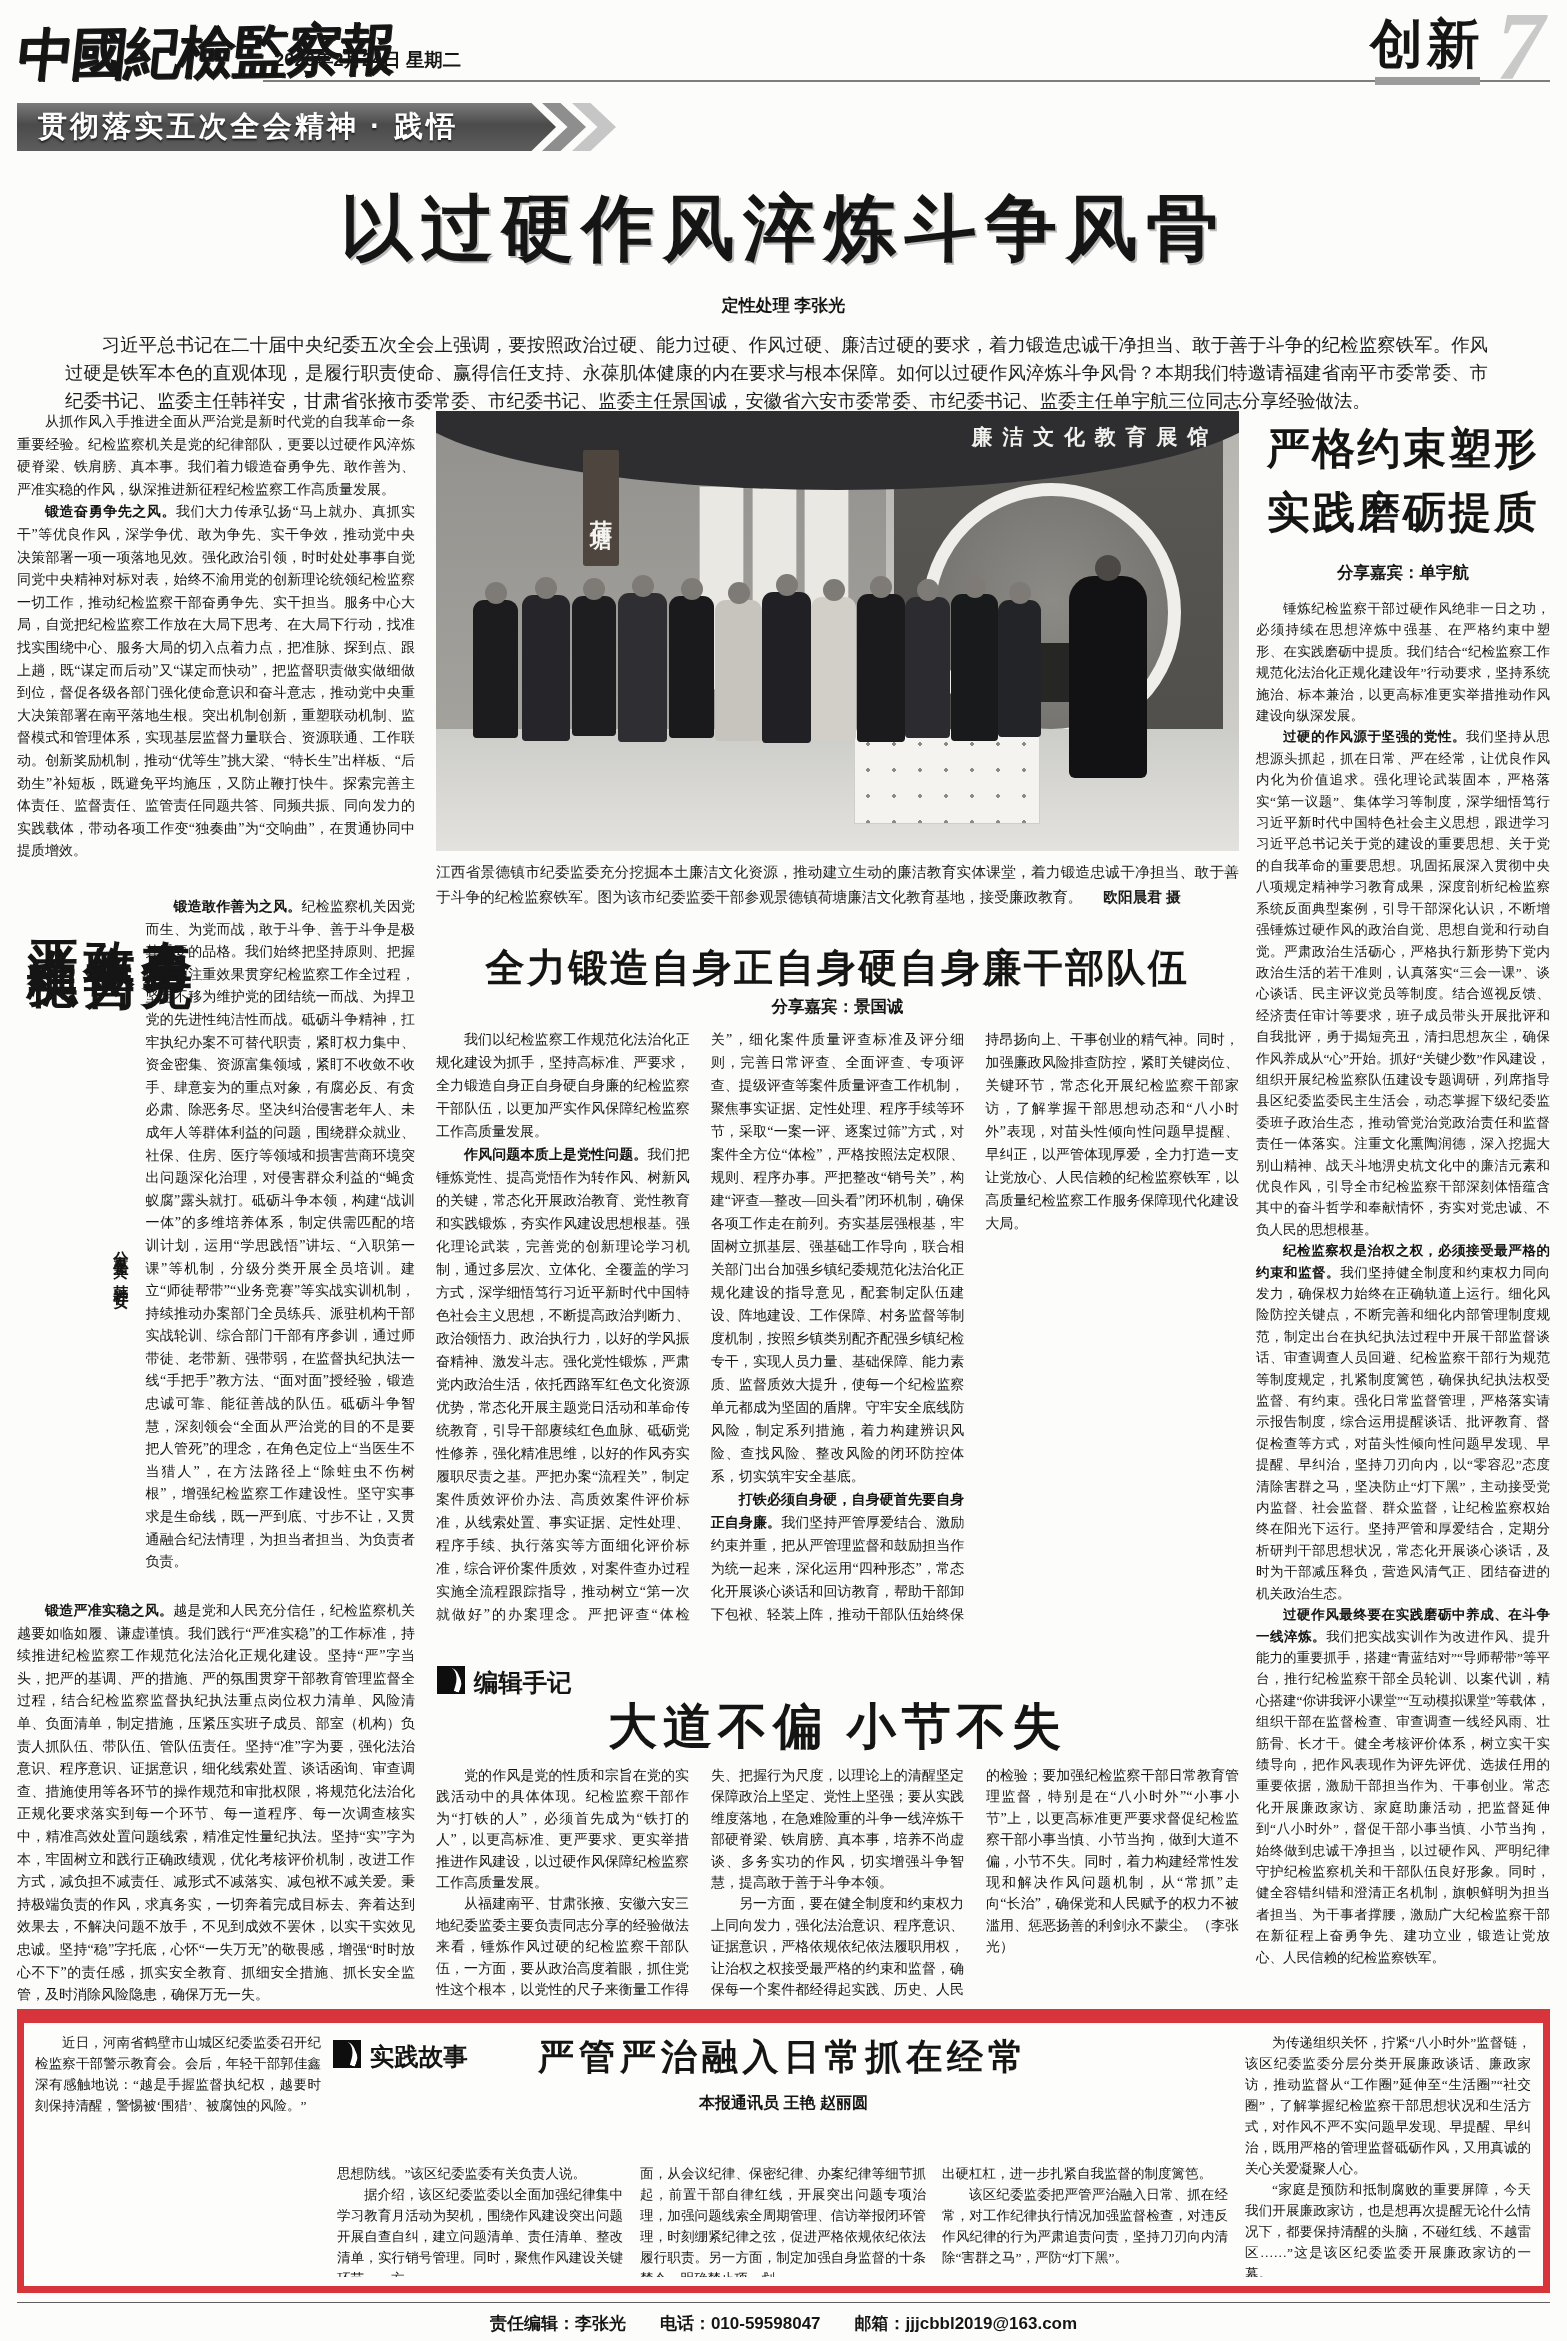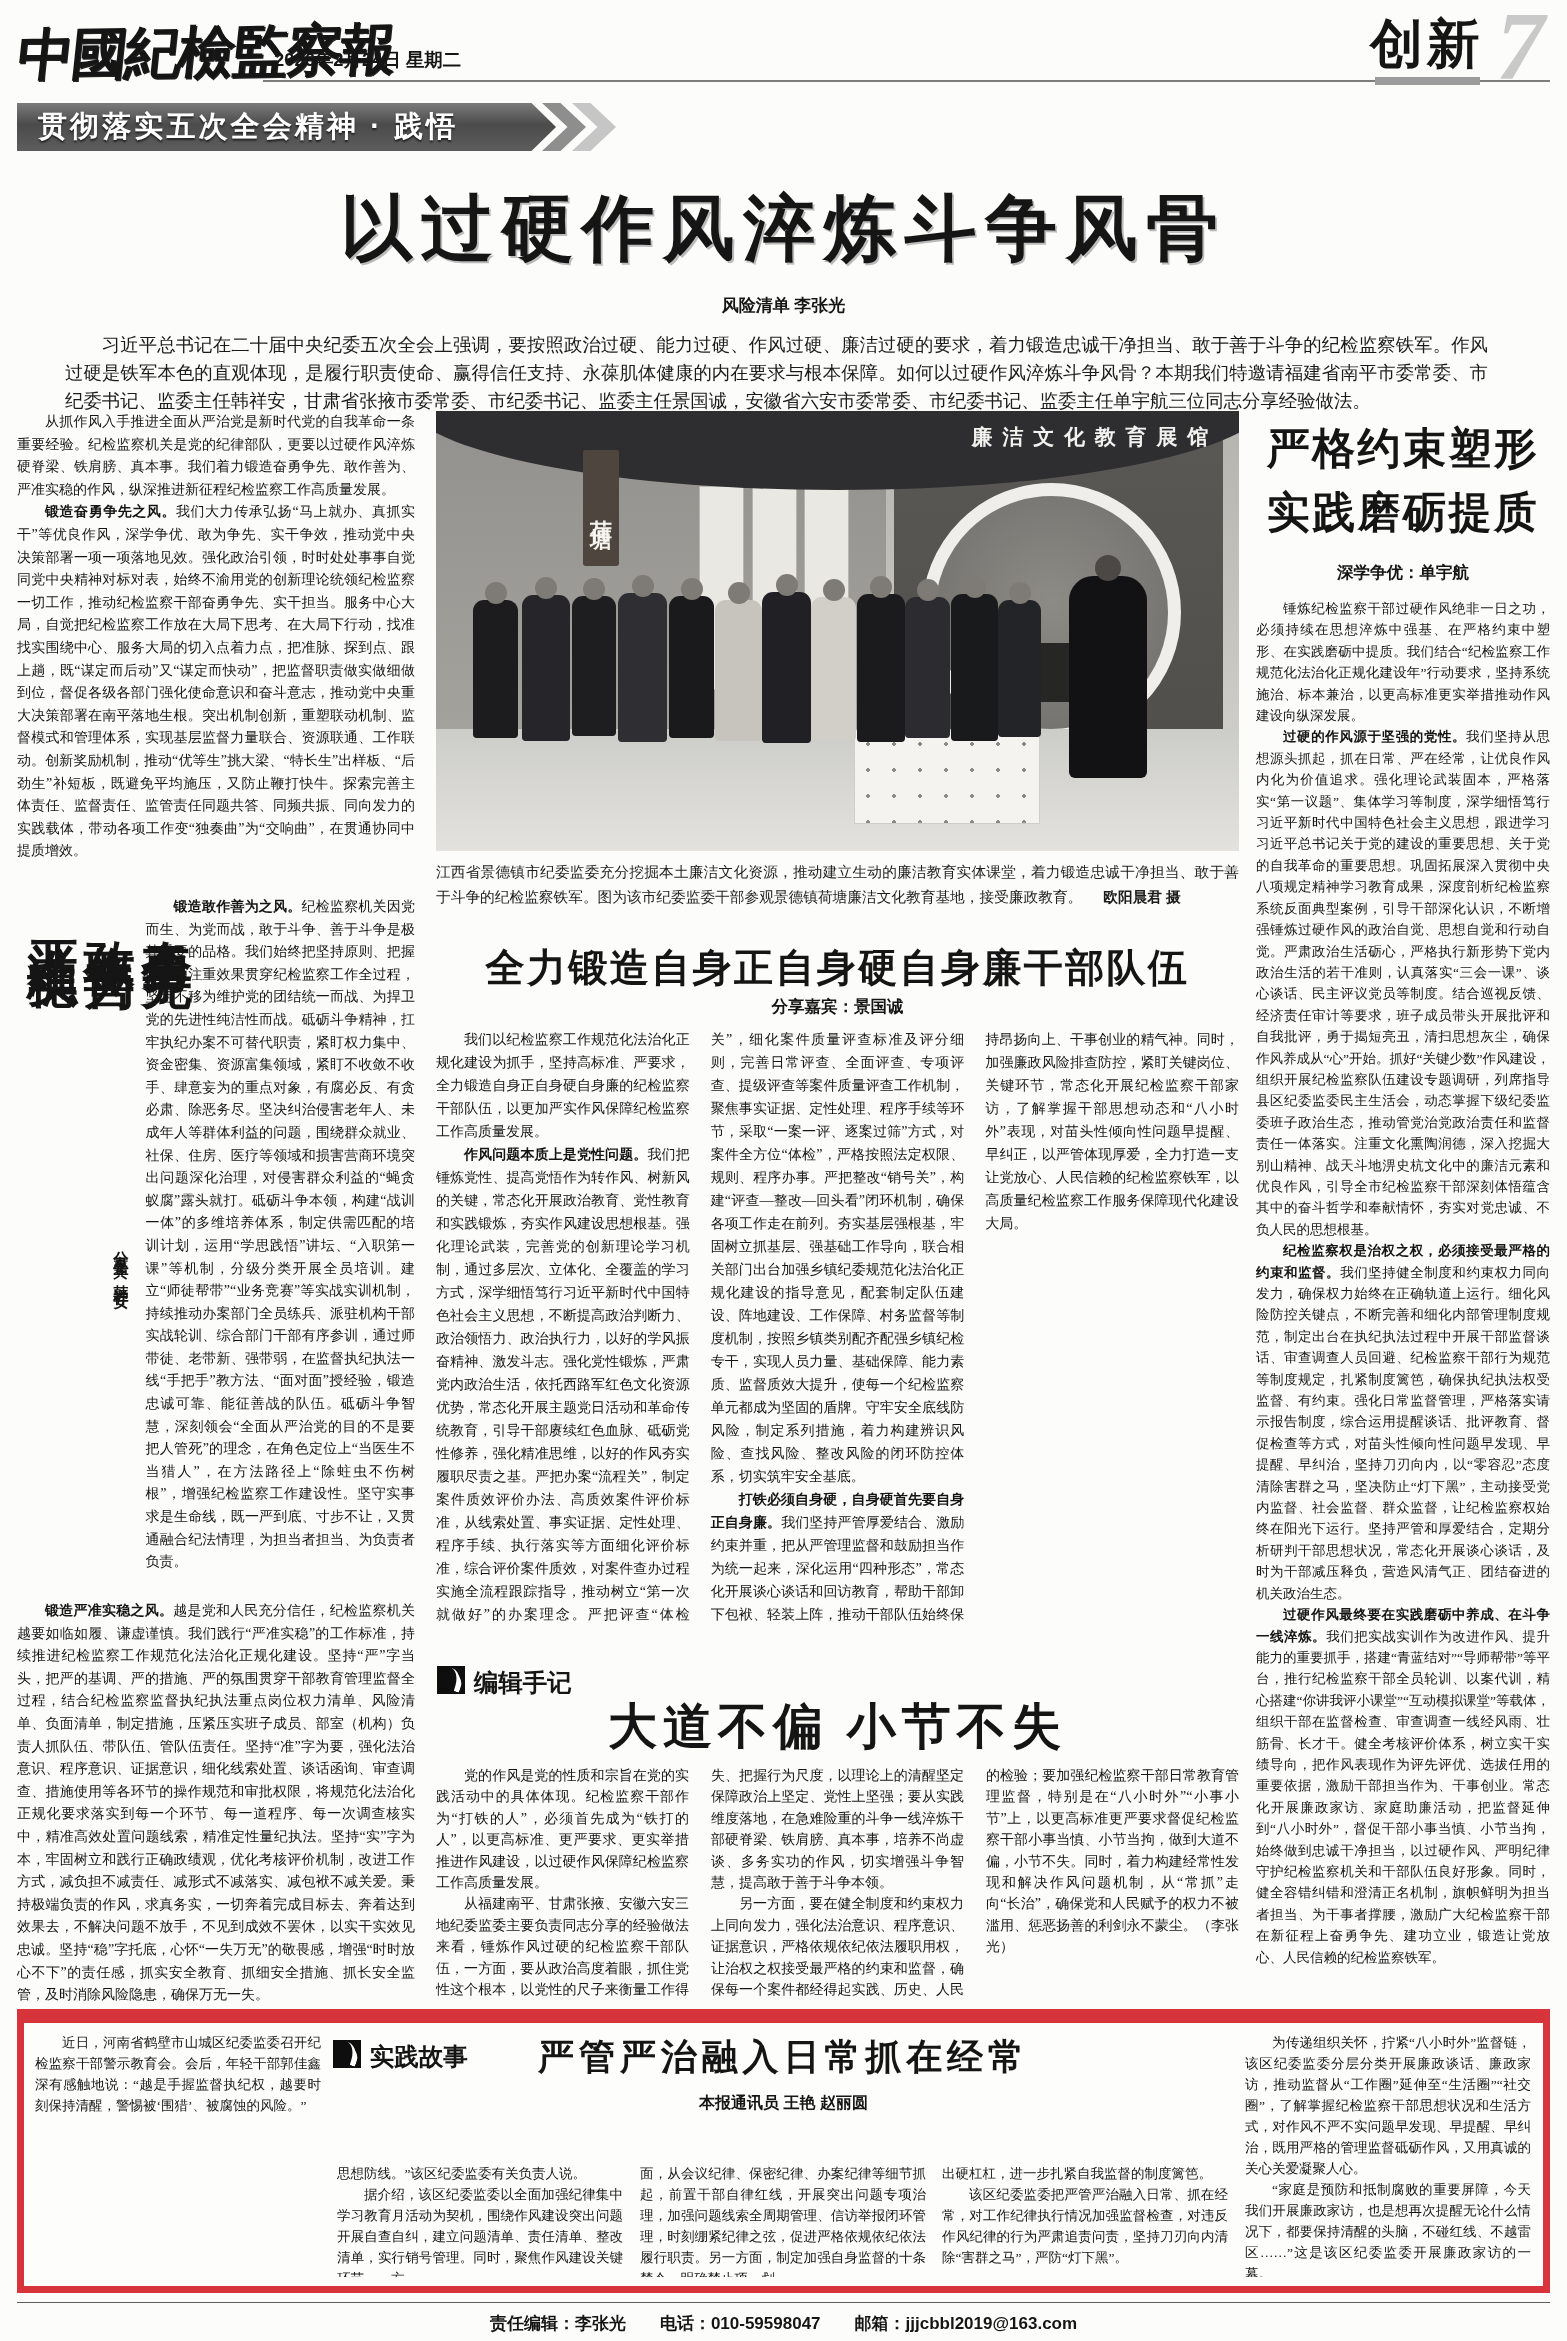--- a/index.html
+++ b/index.html
@@ -131,21 +131,21 @@
   <div class="section-title">创新</div>
   <div class="page-number">7</div>
 
   <div class="banner">
     <span class="banner-text">贯彻落实五次全会精神 · 践悟</span>
   </div>
   <div class="chev chev1"></div>
   <div class="chev chev2"></div>
 
   <div class="lead-headline">以过硬作风淬炼斗争风骨</div>
-  <div class="lead-byline">风险清单 李张光</div>
+  <div class="lead-byline">定性处理 李张光</div>
   <div class="lead-intro">习近平总书记在二十届中央纪委五次全会上强调，要按照政治过硬、能力过硬、作风过硬、廉洁过硬的要求，着力锻造忠诚干净担当、敢于善于斗争的纪检监察铁军。作风过硬是铁军本色的直观体现，是履行职责使命、赢得信任支持、永葆肌体健康的内在要求与根本保障。如何以过硬作风淬炼斗争风骨？本期我们特邀请福建省南平市委常委、市纪委书记、监委主任韩祥安，甘肃省张掖市委常委、市纪委书记、监委主任景国诚，安徽省六安市委常委、市纪委书记、监委主任单宇航三位同志分享经验做法。</div>
 
   <div class="col-left">
     <div class="block-a">
         <p class="para">从抓作风入手推进全面从严治党是新时代党的自我革命一条重要经验。纪检监察机关是党的纪律部队，更要以过硬作风淬炼硬脊梁、铁肩膀、真本事。我们着力锻造奋勇争先、敢作善为、严准实稳的作风，纵深推进新征程纪检监察工作高质量发展。</p>
         <p class="para"><b class="lead">锻造奋勇争先之风。</b>我们大力传承弘扬“马上就办、真抓实干”等优良作风，深学争优、敢为争先、实干争效，推动党中央决策部署一项一项落地见效。强化政治引领，时时处处事事自觉同党中央精神对标对表，始终不渝用党的创新理论统领纪检监察一切工作，推动纪检监察干部奋勇争先、实干担当。服务中心大局，自觉把纪检监察工作放在大局下思考、在大局下行动，找准找实围绕中心、服务大局的切入点着力点，把准脉、探到点、跟上趟，既“谋定而后动”又“谋定而快动”，把监督职责做实做细做到位，督促各级各部门强化使命意识和奋斗意志，推动党中央重大决策部署在南平落地生根。突出机制创新，重塑联动机制、监督模式和管理体系，实现基层监督力量联合、资源联通、工作联动。创新奖励机制，推动“优等生”挑大梁、“特长生”出样板、“后劲生”补短板，既避免平均施压，又防止鞭打快牛。探索完善主体责任、监督责任、监管责任同题共答、同频共振、同向发力的实践载体，带动各项工作变“独奏曲”为“交响曲”，在贯通协同中提质增效。</p>
       </div>
     <div class="block-b">
       <div class="vtitle-strip">
         <div class="vt-chars">
@@ -212,21 +212,21 @@
         <p class="para">从福建南平、甘肃张掖、安徽六安三地纪委监委主要负责同志分享的经验做法来看，锤炼作风过硬的纪检监察干部队伍，一方面，要从政治高度着眼，抓住党性这个根本，以党性的尺子来衡量工作得失、把握行为尺度，以理论上的清醒坚定保障政治上坚定、党性上坚强；要从实践维度落地，在急难险重的斗争一线淬炼干部硬脊梁、铁肩膀、真本事，培养不尚虚谈、多务实功的作风，切实增强斗争智慧，提高敢于善于斗争本领。</p>
         <p class="para">另一方面，要在健全制度和约束权力上同向发力，强化法治意识、程序意识、证据意识，严格依规依纪依法履职用权，让治权之权接受最严格的约束和监督，确保每一个案件都经得起实践、历史、人民的检验；要加强纪检监察干部日常教育管理监督，特别是在“八小时外”“小事小节”上，以更高标准更严要求督促纪检监察干部小事当慎、小节当拘，做到大道不偏，小节不失。同时，着力构建经常性发现和解决作风问题机制，从“常抓”走向“长治”，确保党和人民赋予的权力不被滥用、惩恶扬善的利剑永不蒙尘。（李张光）</p>
       </div>
   </div>
 
   <div class="col-right">
     <div class="shan-head">
       <div>严格约束塑形</div>
       <div>实践磨砺提质</div>
     </div>
-    <div class="shan-guest">深学争优：单宇航</div>
+    <div class="shan-guest">分享嘉宾：单宇航</div>
     <div class="shan-body">
         <p class="para">锤炼纪检监察干部过硬作风绝非一日之功，必须持续在思想淬炼中强基、在严格约束中塑形、在实践磨砺中提质。我们结合“纪检监察工作规范化法治化正规化建设年”行动要求，坚持系统施治、标本兼治，以更高标准更实举措推动作风建设向纵深发展。</p>
         <p class="para"><b class="lead">过硬的作风源于坚强的党性。</b>我们坚持从思想源头抓起，抓在日常、严在经常，让优良作风内化为价值追求。强化理论武装固本，严格落实“第一议题”、集体学习等制度，深学细悟笃行习近平新时代中国特色社会主义思想，跟进学习习近平总书记关于党的建设的重要思想、关于党的自我革命的重要思想。巩固拓展深入贯彻中央八项规定精神学习教育成果，深度剖析纪检监察系统反面典型案例，引导干部深化认识，不断增强锤炼过硬作风的政治自觉、思想自觉和行动自觉。严肃政治生活砺心，严格执行新形势下党内政治生活的若干准则，认真落实“三会一课”、谈心谈话、民主评议党员等制度。结合巡视反馈、经济责任审计等要求，班子成员带头开展批评和自我批评，勇于揭短亮丑，清扫思想灰尘，确保作风养成从“心”开始。抓好“关键少数”作风建设，组织开展纪检监察队伍建设专题调研，列席指导县区纪委监委民主生活会，动态掌握下级纪委监委班子政治生态，推动管党治党政治责任和监督责任一体落实。注重文化熏陶润德，深入挖掘大别山精神、战天斗地淠史杭文化中的廉洁元素和优良作风，引导全市纪检监察干部深刻体悟蕴含其中的奋斗哲学和奉献情怀，夯实对党忠诚、不负人民的思想根基。</p>
         <p class="para"><b class="lead">纪检监察权是治权之权，必须接受最严格的约束和监督。</b>我们坚持健全制度和约束权力同向发力，确保权力始终在正确轨道上运行。细化风险防控关键点，不断完善和细化内部管理制度规范，制定出台在执纪执法过程中开展干部监督谈话、审查调查人员回避、纪检监察干部行为规范等制度规定，扎紧制度篱笆，确保执纪执法权受监督、有约束。强化日常监督管理，严格落实请示报告制度，综合运用提醒谈话、批评教育、督促检查等方式，对苗头性倾向性问题早发现、早提醒、早纠治，坚持刀刃向内，以“零容忍”态度清除害群之马，坚决防止“灯下黑”，主动接受党内监督、社会监督、群众监督，让纪检监察权始终在阳光下运行。坚持严管和厚爱结合，定期分析研判干部思想状况，常态化开展谈心谈话，及时为干部减压释负，营造风清气正、团结奋进的机关政治生态。</p>
         <p class="para"><b class="lead">过硬作风最终要在实践磨砺中养成、在斗争一线淬炼。</b>我们把实战实训作为改进作风、提升能力的重要抓手，搭建“青蓝结对”“导师帮带”等平台，推行纪检监察干部全员轮训、以案代训，精心搭建“你讲我评小课堂”“互动模拟课堂”等载体，组织干部在监督检查、审查调查一线经风雨、壮筋骨、长才干。健全考核评价体系，树立实干实绩导向，把作风表现作为评先评优、选拔任用的重要依据，激励干部担当作为、干事创业。常态化开展廉政家访、家庭助廉活动，把监督延伸到“八小时外”，督促干部小事当慎、小节当拘，始终做到忠诚干净担当，以过硬作风、严明纪律守护纪检监察机关和干部队伍良好形象。同时，健全容错纠错和澄清正名机制，旗帜鲜明为担当者担当、为干事者撑腰，激励广大纪检监察干部在新征程上奋勇争先、建功立业，锻造让党放心、人民信赖的纪检监察铁军。</p>
       </div>
   </div>
 
   <div class="story">
     <div class="story-inner">

